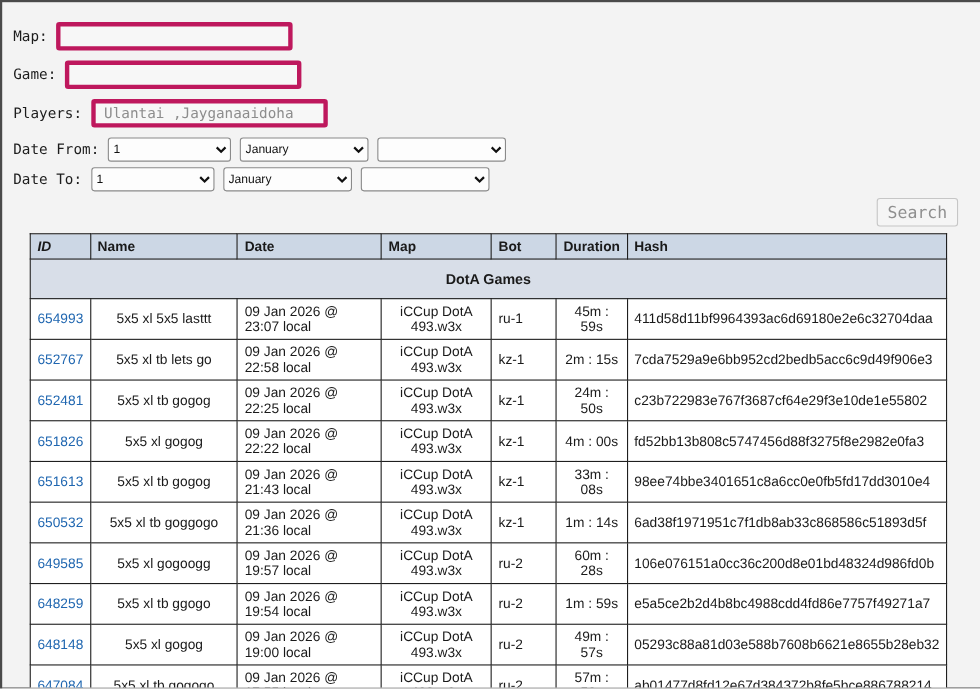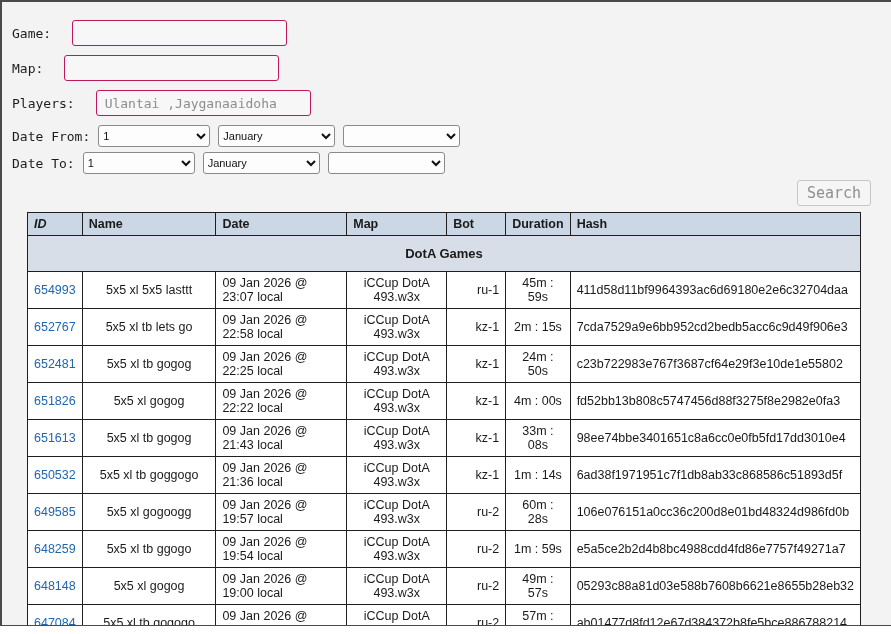--- a/index.html
+++ b/index.html
@@ -26,28 +26,27 @@
     font-family: "DejaVu Sans Mono", "Liberation Mono", monospace;
     font-size: 13px;
     color: #1c1c1c;
   }
   .form-row.tight { margin-bottom: 5px; }
 
   .text-input {
     width: 215px;
     height: 26px;
     background: #f7f7f7;
-    border: 1px solid #be185d;
+    border: 4px solid #be185d;
     border-radius: 3px;
     padding: 2px 8px;
     font-family: "DejaVu Sans Mono", "Liberation Mono", monospace;
     font-size: 13px;
     color: #8d8d8d;
     outline: none;
-    margin-left: 13px;
   }
 
   select {
     height: 22px;
     font-family: "Liberation Sans", sans-serif;
     font-size: 11px;
     background: #fdfdfd;
     border: 1px solid #8a8a8a;
     border-radius: 3px;
     color: #111;
@@ -101,47 +100,47 @@
     font-weight: bold;
     font-size: 12.5px;
     padding: 5px 6px;
   }
   tbody td { height: 36px; }
 
   td.col-id       { width: 40px; }
   td.col-name     { width: 148px; text-align: center; }
   td.col-date     { width: 148px; }
   td.col-map      { width: 108px; text-align: center; }
-  td.col-bot      { width: 64px;  text-align: right; }
+  td.col-bot      { width: 64px;  text-align: left; }
   td.col-duration { width: 58px;  text-align: center; }
   td.col-hash     { }
 
   th.col-id       { width: 40px; font-style: italic; }
   th.col-name     { width: 148px; }
   th.col-date     { width: 148px; }
   th.col-map      { width: 108px; }
   th.col-bot      { width: 64px; }
   th.col-duration { width: 58px; }
 
   a.game-id { color: #1f66b0; text-decoration: none; }
 </style>
 </head>
 <body>
 
 <div class="page">
 
   <div class="form-area">
 
     <div class="form-row">
+      <span>Map:</span>
+      <input class="text-input" type="text" value="" style="">
+    </div>
+
+    <div class="form-row">
       <span>Game:</span>
-      <input class="text-input" type="text" value="" style="">
-    </div>
-
-    <div class="form-row">
-      <span>Map:</span>
       <input class="text-input" type="text" value="" style="">
     </div>
 
     <div class="form-row">
       <span>Players:</span>
       <input class="text-input" type="text" value="Ulantai ,Jayganaaidoha" style="">
     </div>
 
     <div class="form-row tight">
       <span>Date From:</span>

